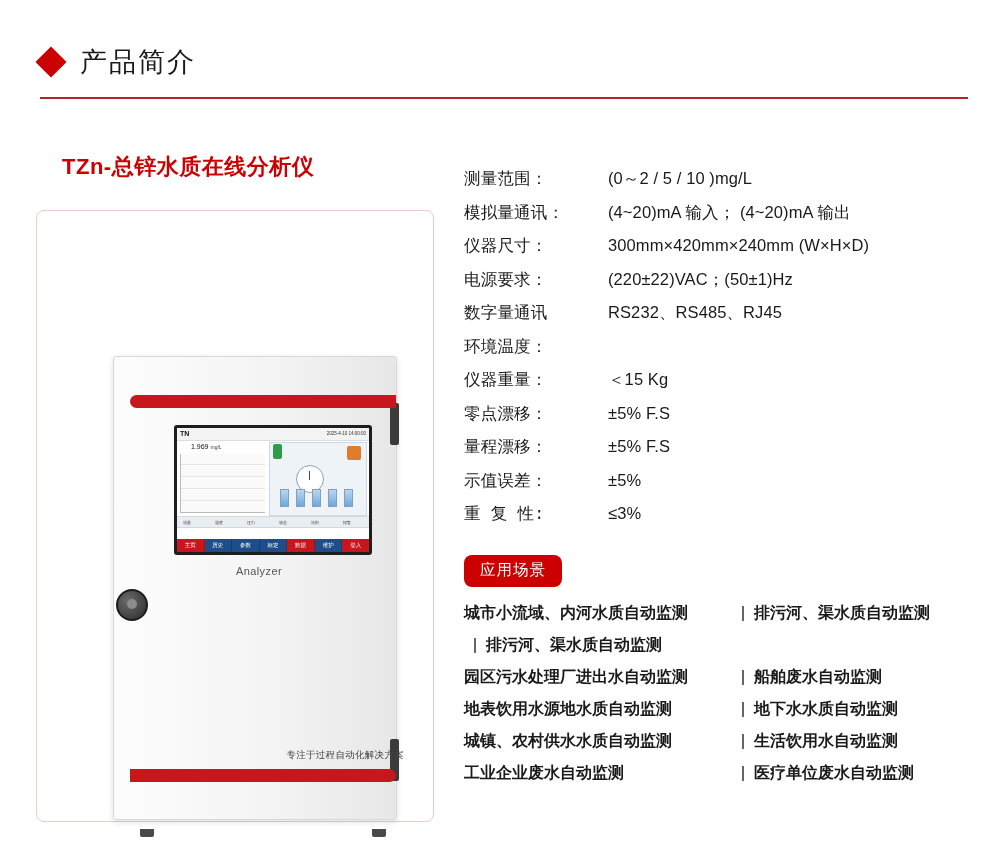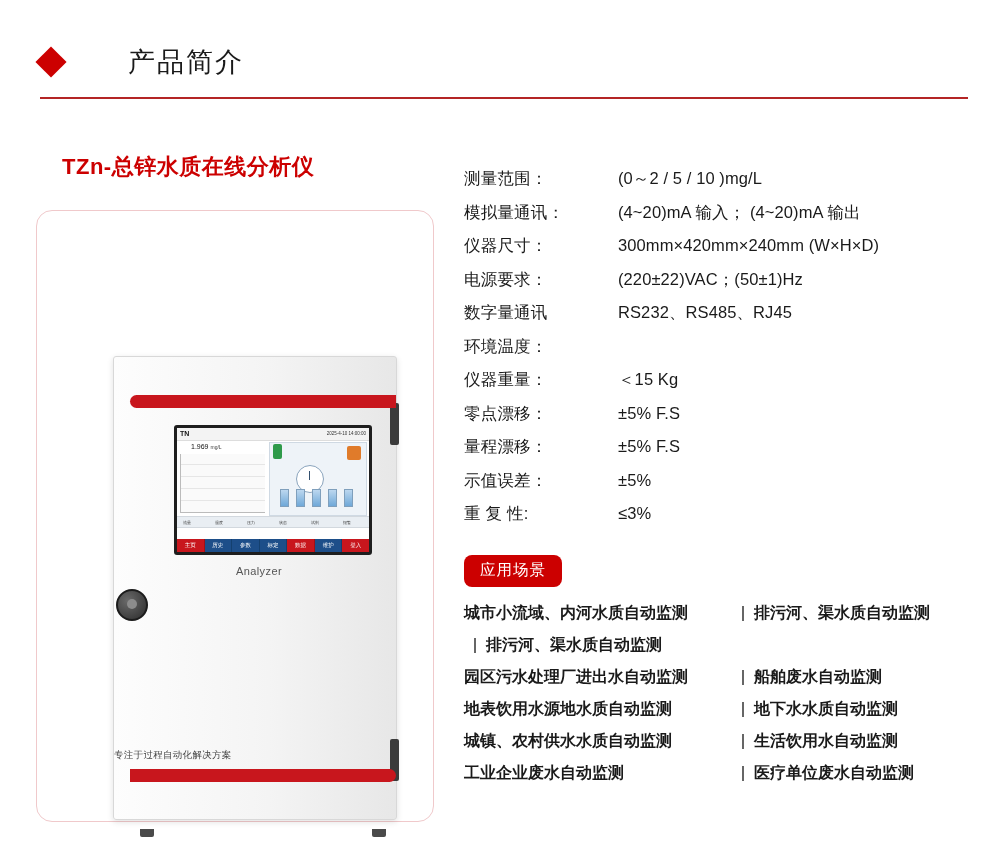--- a/index.html
+++ b/index.html
@@ -23,21 +23,20 @@
     top: 0;
     width: 1000px;
     height: 100px;
   }
   .header-inner {
     position: absolute;
     left: 40px;
     top: 44px;
     display: flex;
     align-items: center;
-    gap: 48px;
   }
   .diamond {
     width: 22px;
     height: 22px;
     background: #cc0000;
     transform: rotate(45deg);
     margin-right: 18px;
     flex: none;
   }
   .header-title {
@@ -70,21 +69,21 @@
     margin: 8px 0 0 26px;
   }
 
   .device-frame {
     position: absolute;
     left: 0px;
     top: 66px;
     width: 398px;
     height: 612px;
     border: 1px solid #f0c9cb;
-    border-radius: 16px;
+    border-radius: 8px;
     box-sizing: border-box;
     background: #fff;
   }
 
   
   .cabinet {
     position: absolute;
     left: 68px;
     top: 135px;
     width: 300px;
@@ -168,21 +167,21 @@
     text-align: center;
     font-size: 11px;
     color: #555;
     letter-spacing: 0.4px;
   }
   .cab-slogan {
     position: absolute;
     left: 0;
     top: 392px;
     width: 290px;
-    text-align: left;
+    text-align: right;
     font-size: 9.5px;
     color: #444;
     letter-spacing: 0.3px;
   }
 
   
   .screen {
     position: absolute;
     left: 60px;
     top: 68px;
@@ -339,25 +338,25 @@
     display: flex;
     align-items: baseline;
     margin-bottom: 11.5px;
     font-size: 16.5px;
     color: #1a1a1a;
   }
   .spec-label {
     width: 144px;
     flex: none;
     letter-spacing: 0.2px;
+    font-family: Liberation Mono, monospace;
   }
   .spec-value {
     flex: 1;
     letter-spacing: 0.1px;
-    margin-left: 10px;
   }
 
   .badge {
     display: inline-block;
     background: #cc0000;
     color: #ffffff;
     font-size: 15.5px;
     padding: 5px 16px 6px;
     border-radius: 8px;
     letter-spacing: 1px;

